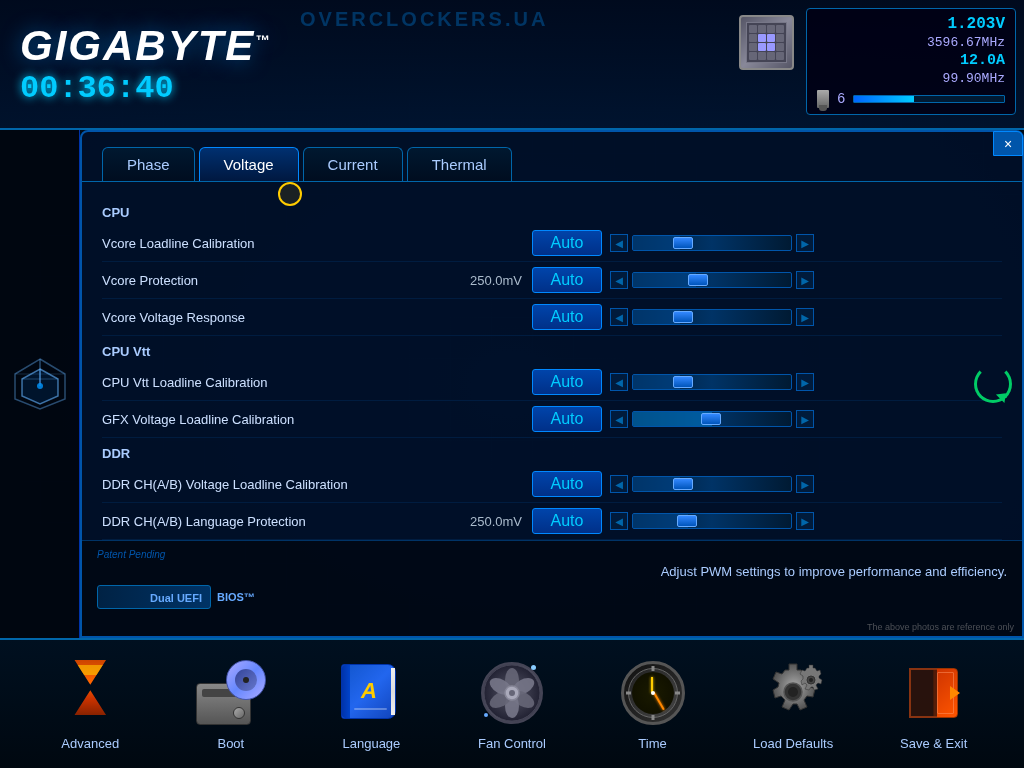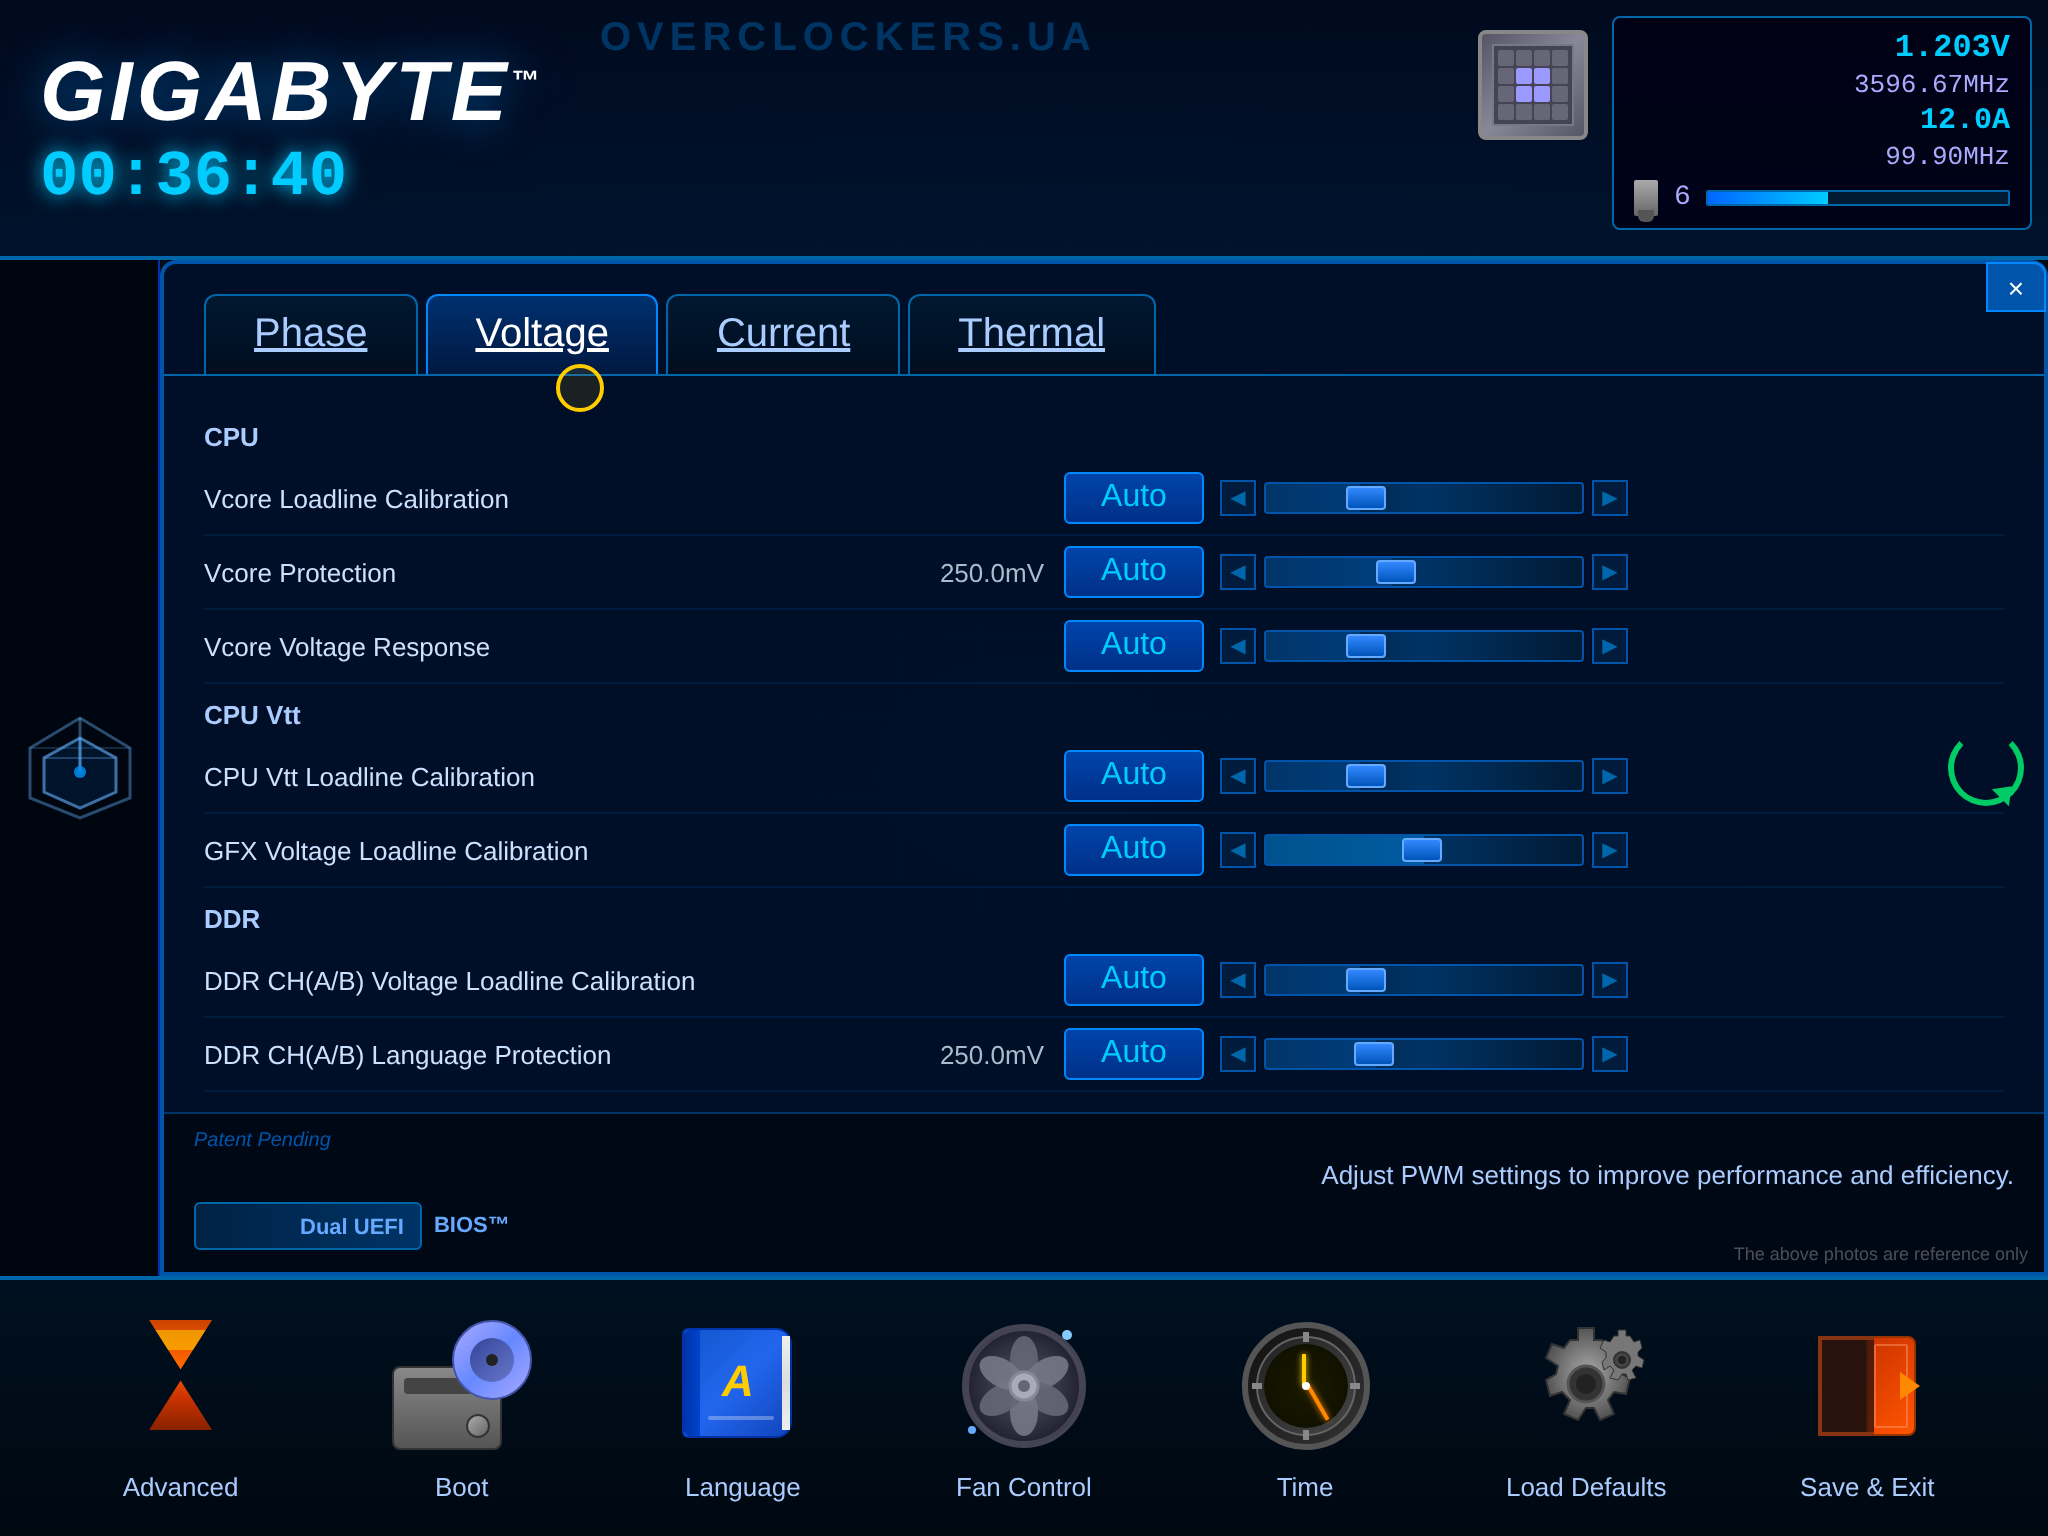--- a/index.html
+++ b/index.html
@@ -120,25 +120,24 @@
       gap: 4px;
       padding: 15px 20px 0;
     }
 
     .tab {
       padding: 8px 24px;
       border: 1px solid #0066aa;
       border-bottom: none;
       border-radius: 6px 6px 0 0;
       color: #aaccff;
-      font-size: 20px;
+      font-size: 15px;
       cursor: pointer;
       background: linear-gradient(180deg, #001830 0%, #000d1f 100%);
       position: relative;
-      text-decoration: underline;
     }
 
     .tab.active {
       background: linear-gradient(180deg, #003070 0%, #001840 100%);
       color: #fff;
       border-color: #0088ff;
     }
 
     
     .content-area {
@@ -495,21 +494,21 @@
         <div class="slider-track">
           <div class="slider-fill" style="width:35%;"></div>
           <div class="slider-thumb" style="left:28%;"></div>
         </div>
         <div class="slider-arrow">▶</div>
       </div>
     </div>
 
   </div>
 
-  <div style="position:absolute;bottom:0;left:0;right:0;height:80px;background:rgba(0,8,20,0.9);border-top:1px solid #003366;padding:8px 15px;">
+  <div style="position:absolute;bottom:0;left:0;right:0;height:96px;background:rgba(0,8,20,0.9);border-top:1px solid #003366;padding:8px 15px;">
     <div style="color:#0055aa;font-size:10px;font-style:italic;margin-bottom:4px;">Patent Pending</div>
     <div style="color:#aaccff;font-size:13px;margin-bottom:6px;text-align:right;">Adjust PWM settings to improve performance and efficiency.</div>
     <div style="display:flex;align-items:center;gap:6px;">
       <div style="background:linear-gradient(90deg,#002244,#003366);border:1px solid #0066aa;border-radius:3px;padding:2px 8px;display:inline-block;">
         <span style="color:#66aaff;font-size:11px;font-weight:bold;padding-left:44px;">Dual UEFI</span>
       </div>
       <span style="color:#66aaff;font-size:11px;font-weight:bold;">BIOS™</span>
     </div>
     <div style="position:absolute;bottom:4px;right:8px;color:rgba(150,150,150,0.5);font-size:9px;">The above photos are reference only</div>
   </div>

